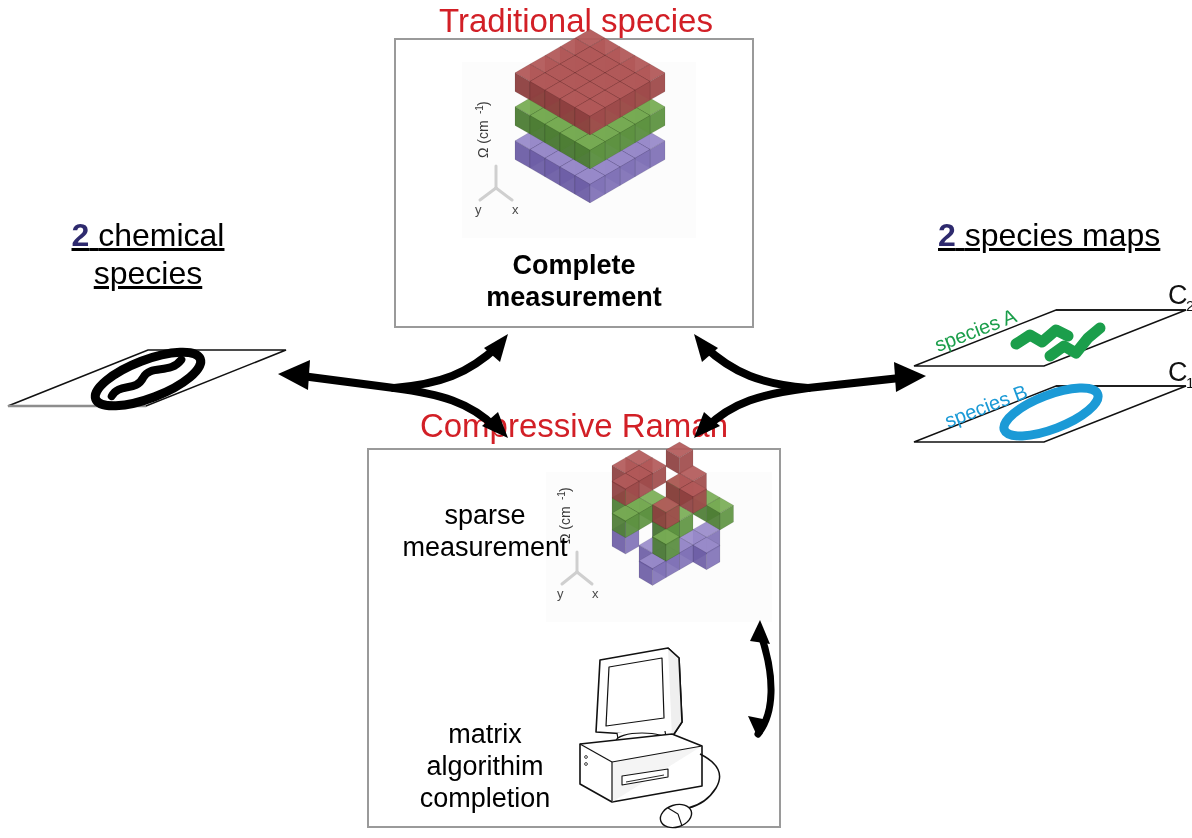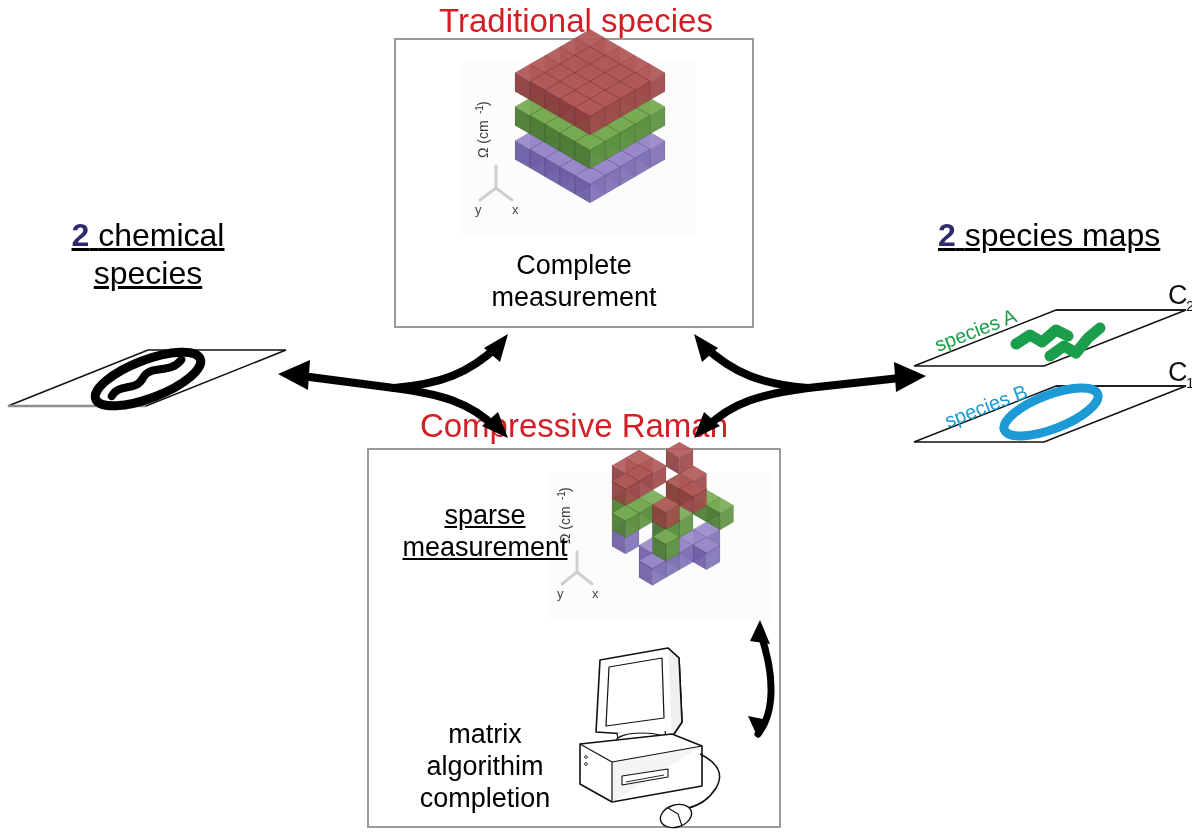--- a/index.html
+++ b/index.html
@@ -277,21 +277,21 @@
         <path d="M128,70.89999999999999 L143,79.6 L128,88.3 L113,79.6 Z" fill="#79ad55" stroke="rgba(0,0,0,0.18)" stroke-width="0.5" opacity="0.95"></path>
         <path d="M113,79.6 L128,88.3 L128,106.9 L113,98.19999999999999 Z" fill="#4d7d34" stroke="rgba(0,0,0,0.18)" stroke-width="0.5" opacity="0.95"></path>
         <path d="M143,79.6 L128,88.3 L128,106.9 L143,98.19999999999999 Z" fill="#5f9442" stroke="rgba(0,0,0,0.18)" stroke-width="0.5" opacity="0.95"></path>
         <path d="M128,36.89999999999999 L143,45.599999999999994 L128,54.3 L113,45.599999999999994 Z" fill="#b35a5a" stroke="rgba(0,0,0,0.18)" stroke-width="0.5" opacity="0.95"></path>
         <path d="M113,45.599999999999994 L128,54.3 L128,72.9 L113,64.19999999999999 Z" fill="#8e4040" stroke="rgba(0,0,0,0.18)" stroke-width="0.5" opacity="0.95"></path>
         <path d="M143,45.599999999999994 L128,54.3 L128,72.9 L143,64.19999999999999 Z" fill="#a04c4c" stroke="rgba(0,0,0,0.18)" stroke-width="0.5" opacity="0.95"></path>
       </g>
   </svg>
 </div>
 
-<div class="blk" style="left:414px;top:250px;width:320px;">
+<div class="blk" style="left:414px;top:250px;width:320px;font-weight:bold;">
   <span>Complete</span><br>
   <span>measurement</span>
 </div>
 
 <div class="title-red" style="left:388px;top:407px;width:372px;">Compressive Raman</div>
 
 <div class="panel" style="left:367px;top:448px;width:414px;height:380px;"></div>
 
 <div class="cubeimg" style="left:546px;top:472px;width:226px;height:150px;">
   <svg width="226" height="150" viewBox="0 0 226 150">
@@ -399,21 +399,21 @@
         <path d="M120,56.80999999999999 L133.5,64.63999999999999 L120,72.46999999999998 L106.5,64.63999999999999 Z" fill="#79ad55" stroke="rgba(0,0,0,0.18)" stroke-width="0.5" opacity="0.92"></path>
         <path d="M106.5,64.63999999999999 L120,72.46999999999998 L120,89.20999999999998 L106.5,81.37999999999998 Z" fill="#4d7d34" stroke="rgba(0,0,0,0.18)" stroke-width="0.5" opacity="0.92"></path>
         <path d="M133.5,64.63999999999999 L120,72.46999999999998 L120,89.20999999999998 L133.5,81.37999999999998 Z" fill="#5f9442" stroke="rgba(0,0,0,0.18)" stroke-width="0.5" opacity="0.92"></path>
         <path d="M120,24.809999999999988 L133.5,32.639999999999986 L120,40.469999999999985 L106.5,32.639999999999986 Z" fill="#b35a5a" stroke="rgba(0,0,0,0.18)" stroke-width="0.5" opacity="0.92"></path>
         <path d="M106.5,32.639999999999986 L120,40.469999999999985 L120,57.20999999999998 L106.5,49.37999999999998 Z" fill="#8e4040" stroke="rgba(0,0,0,0.18)" stroke-width="0.5" opacity="0.92"></path>
         <path d="M133.5,32.639999999999986 L120,40.469999999999985 L120,57.20999999999998 L133.5,49.37999999999998 Z" fill="#a04c4c" stroke="rgba(0,0,0,0.18)" stroke-width="0.5" opacity="0.92"></path>
       </g>
   </svg>
 </div>
 
-<div class="blk" style="left:385px;top:500px;width:200px;text-decoration:underline;">
+<div class="blk" style="left:385px;top:500px;width:200px;">
   <span>sparse</span><br>
   <span>measurement</span>
 </div>
 
 <div class="blk" style="left:385px;top:719px;width:200px;">
   <span>matrix</span><br>
   <span>algorithim</span><br>
   <span>completion</span>
 </div>
 

